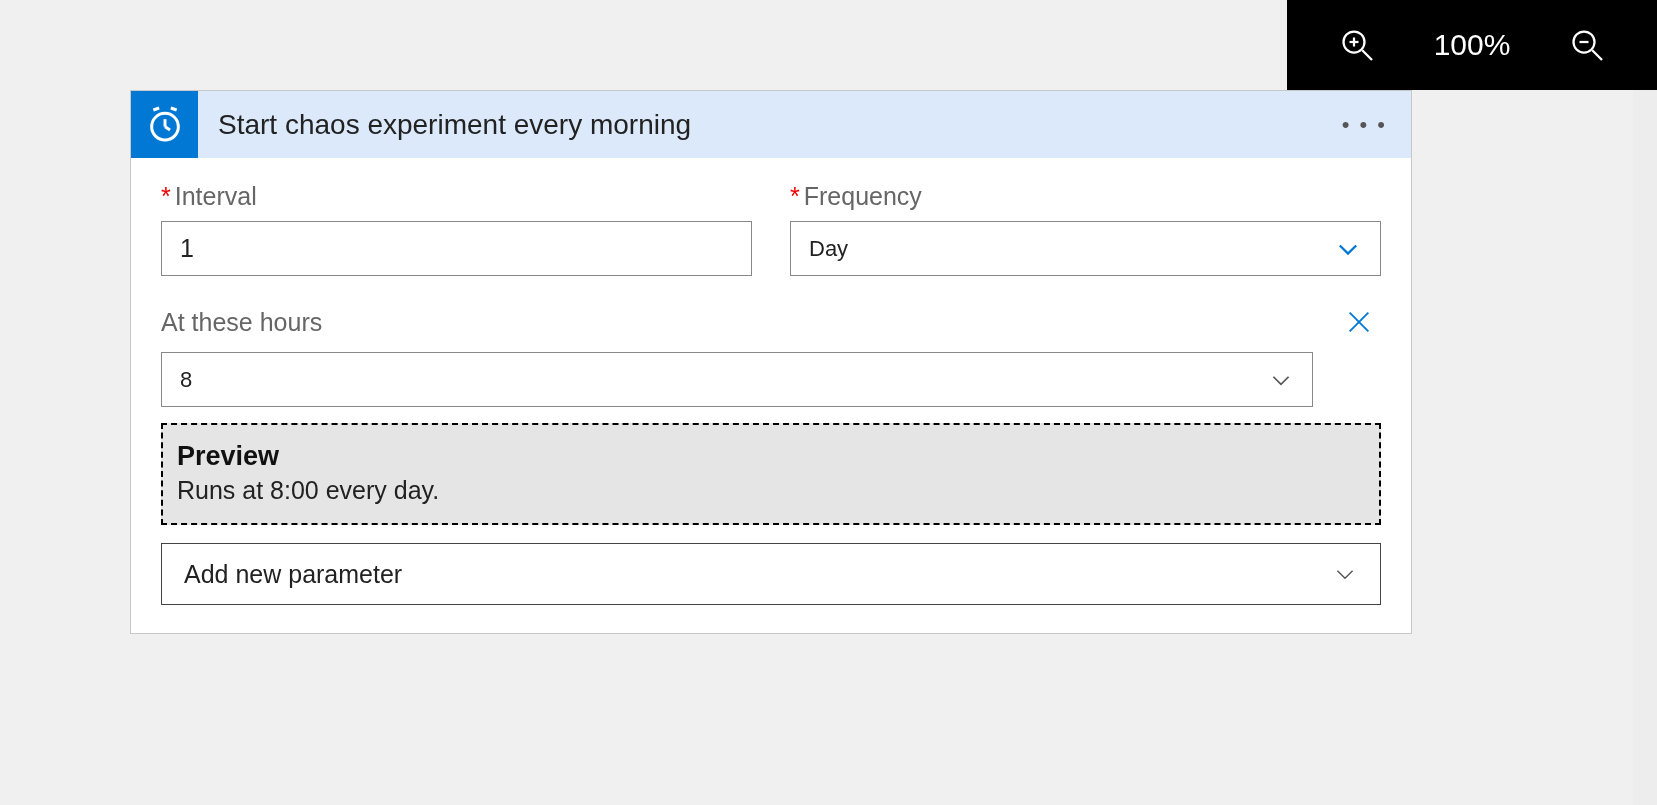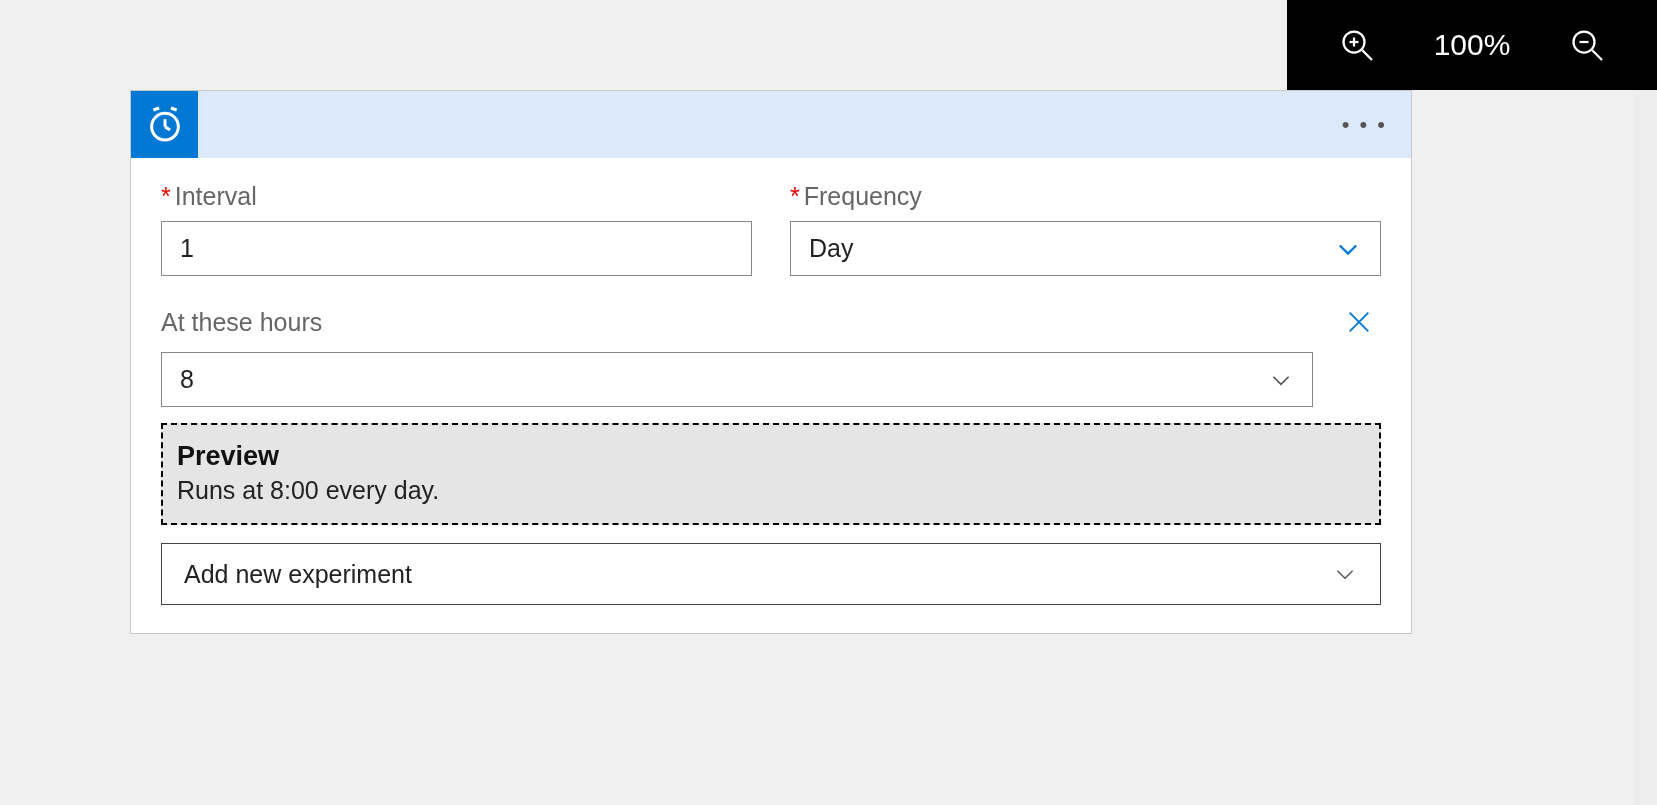--- a/index.html
+++ b/index.html
@@ -127,21 +127,21 @@
     font-size: 25px;
     padding: 0 18px;
     color: #222;
     background: #fff;
     width: 100%;
   }
 
   .select-input {
     height: 55px;
     border: 1px solid #888;
-    font-size: 25px;
+    font-size: 22px;
     padding: 0 18px;
     color: #222;
     background: #fff;
     width: 100%;
     display: flex;
     align-items: center;
     justify-content: space-between;
     cursor: pointer;
   }
 
@@ -219,20 +219,21 @@
   <div class="card-header">
     <div class="card-header-icon">
       <svg width="40" height="40" viewBox="0 0 24 24" fill="none" stroke="#fff" stroke-width="1.8">
         <circle cx="12" cy="13" r="8"></circle>
         <line x1="12" y1="13" x2="12" y2="8.5"></line>
         <line x1="12" y1="13" x2="15" y2="15"></line>
         <line x1="5" y1="3" x2="8.5" y2="1.8"></line>
         <line x1="19" y1="3" x2="15.5" y2="1.8"></line>
       </svg>
     </div>
+    <div class="card-title">Start chaos experiment every morning</div>
     <div class="card-menu">
       <span>• • •</span>
     </div>
   </div>
 
   <div class="card-body">
 
     <div class="row-two">
       <div class="col">
         <div class="field-label">
@@ -275,20 +276,20 @@
 
     <div class="field-block">
     </div>
 
     <div class="preview-box">
       <div class="preview-title">Preview</div>
       <div class="preview-text">Runs at 8:00 every day.</div>
     </div>
 
     <div class="add-param">
-      <span>Add new experiment</span>
+      <span>Add new parameter</span>
       <svg class="grey-chevron" width="26" height="26" viewBox="0 0 24 24" fill="none" stroke="#555" stroke-width="1.3">
         <polyline points="5 9 12 16 19 9"></polyline>
       </svg>
     </div>
 
   </div>
 </div>
 
 </body></html>

